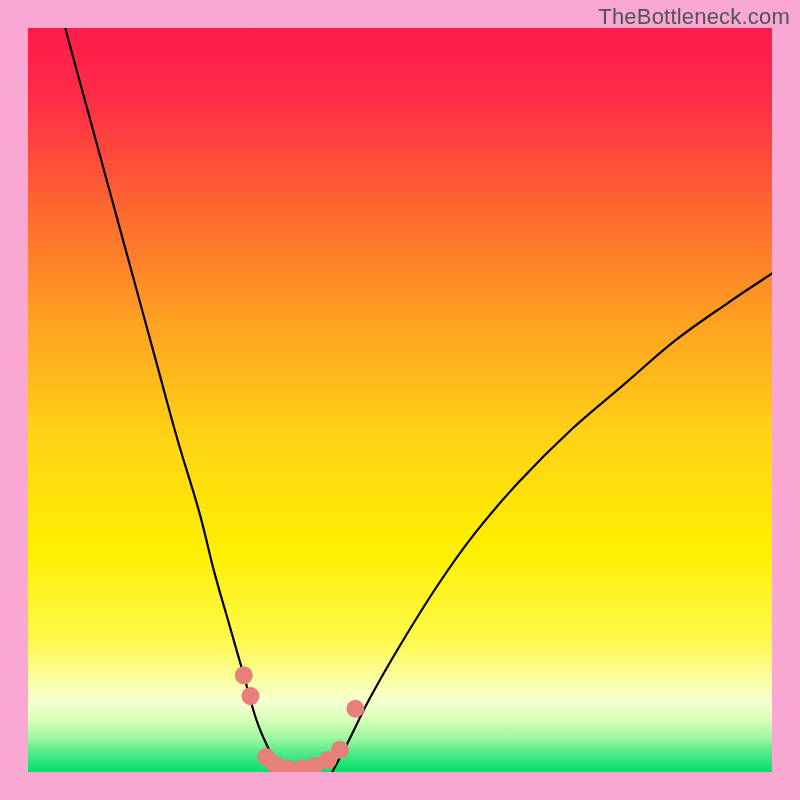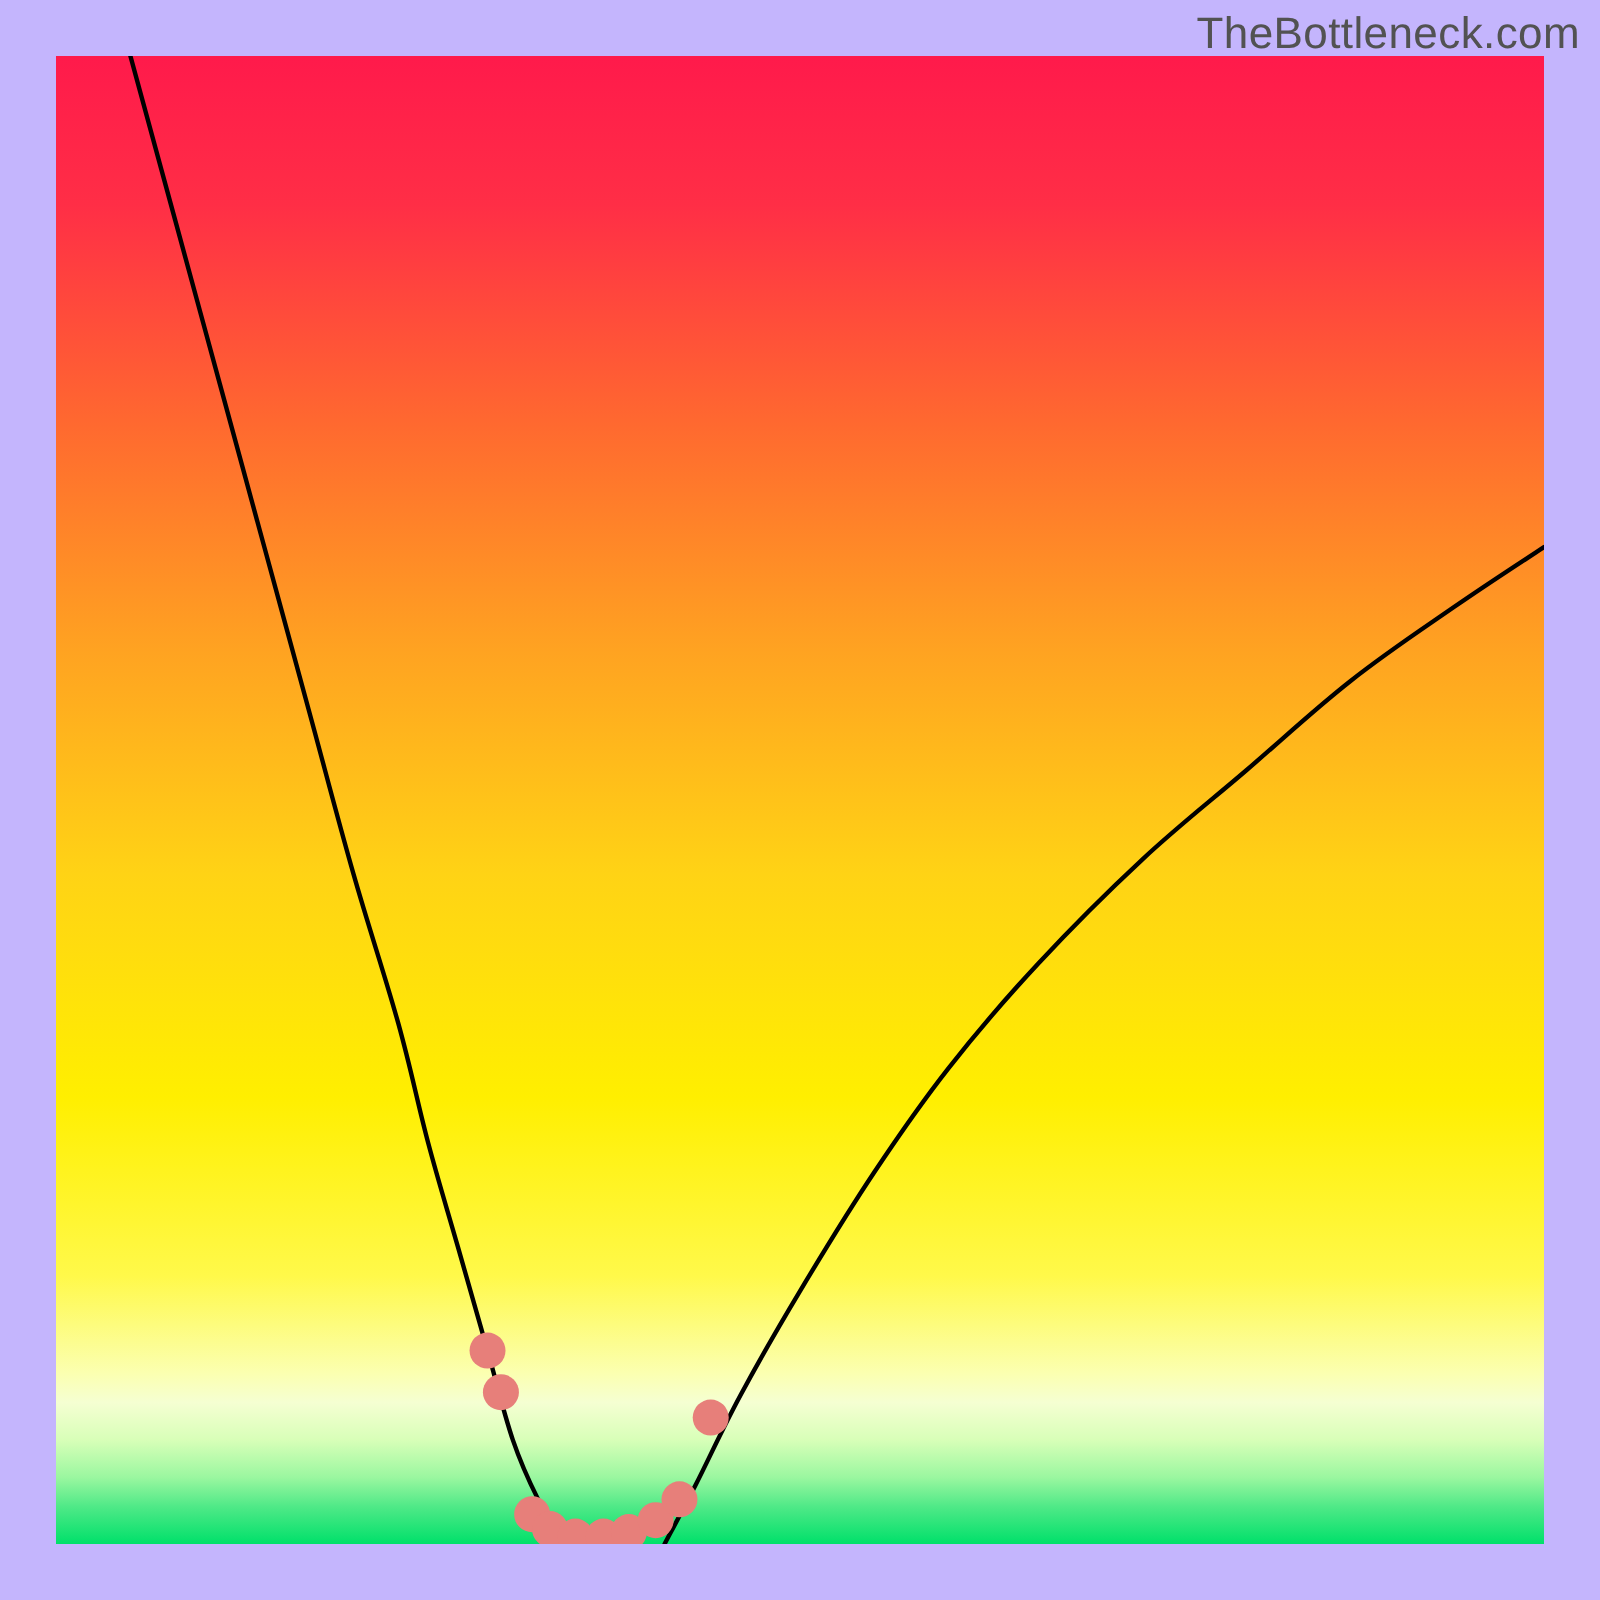--- a/index.html
+++ b/index.html
@@ -7,21 +7,21 @@
     width: 800px;
     height: 800px;
     background: #000;
     overflow: hidden;
     font-family: Arial, Helvetica, sans-serif;
   }
   .frame {
     position: relative;
     width: 800px;
     height: 800px;
-    background: #c4b5fd;
+    background: #f9a8d4;
   }
   .plot {
     position: absolute;
     left: 28px;
     top: 28px;
     width: 744px;
     height: 744px;
     overflow: hidden;
   }
   .gradient {

